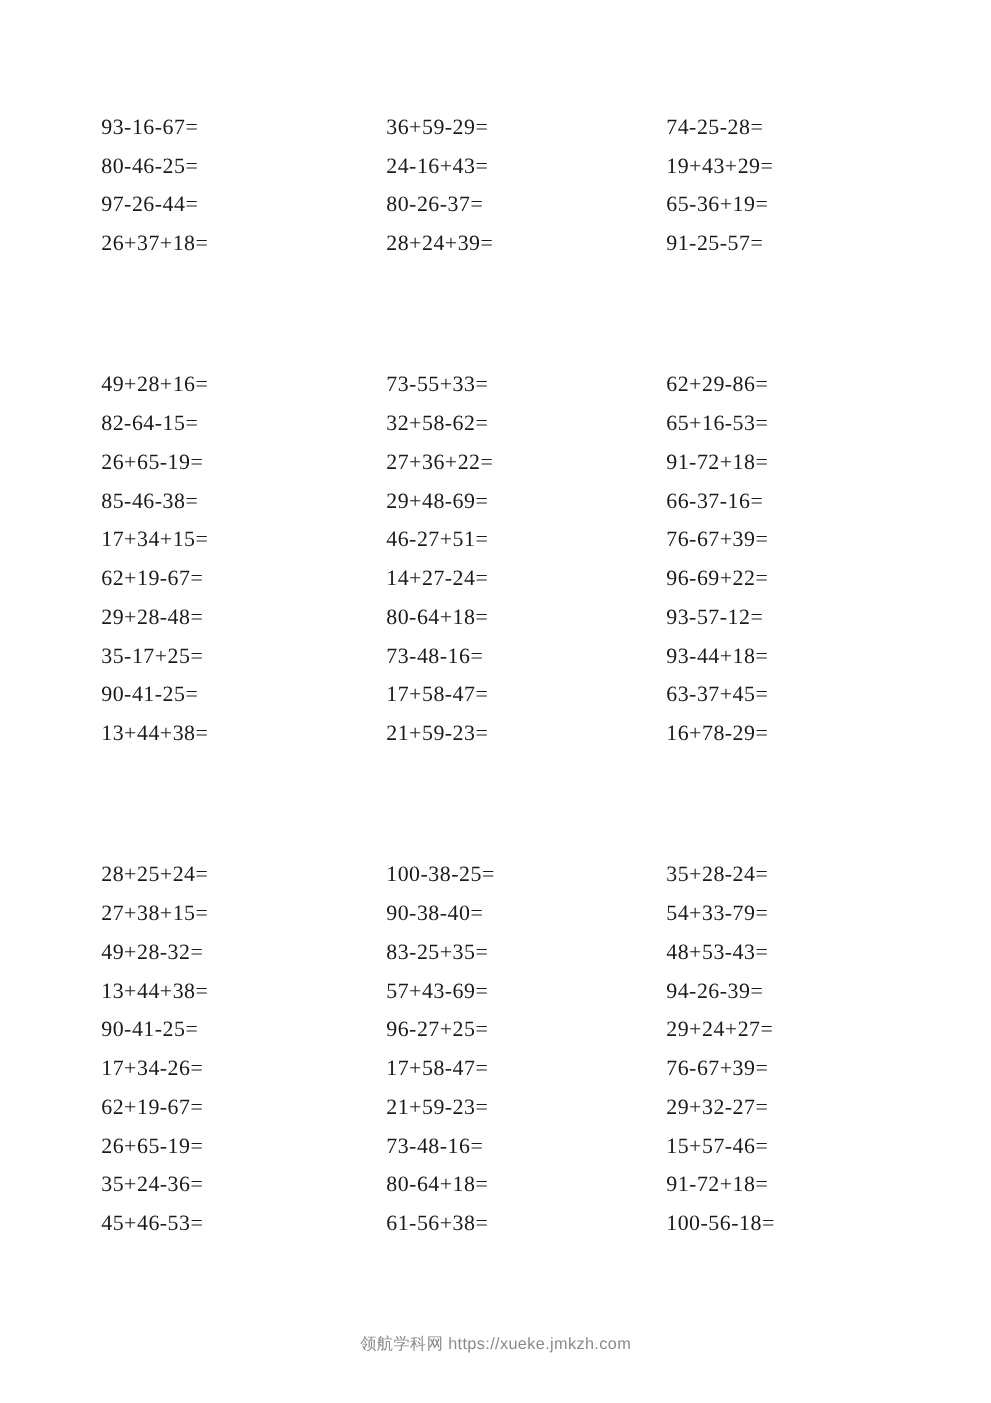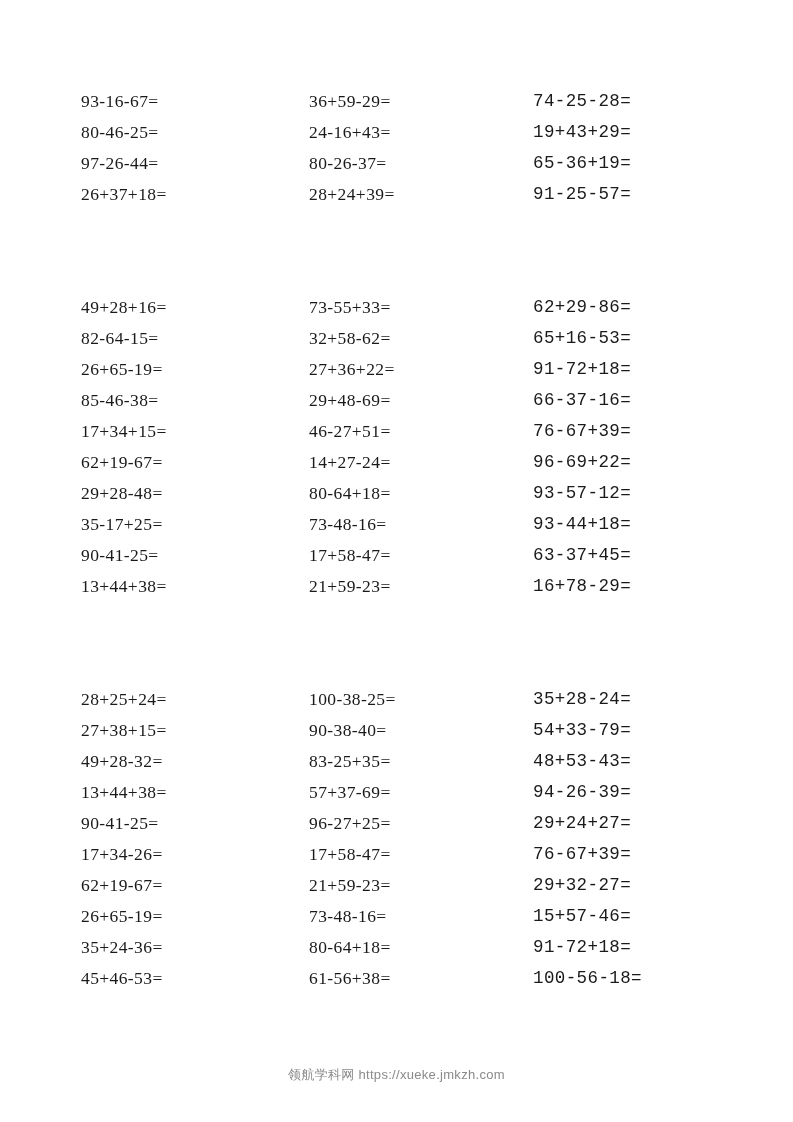--- a/index.html
+++ b/index.html
@@ -31,21 +31,21 @@
   }
   .block + .block {
     margin-top: 82px;
   }
   .col {
     width: 222px;
     box-sizing: border-box;
   }
   .col-1 { padding-left: 14px; }
   .col-2 { padding-left: 20px; }
-  .col-3 { padding-left: 22px; font-family: Liberation Mono, monospace; }
+  .col-3 { padding-left: 22px; }
   .problem {
     font-size: 17.5px;
     line-height: 31px;
     letter-spacing: 0.4px;
     white-space: nowrap;
   }
   .footer {
     position: absolute;
     left: 0;
     top: 1066px;
@@ -132,21 +132,21 @@
       <div class="problem">17+34-26=</div>
       <div class="problem">62+19-67=</div>
       <div class="problem">26+65-19=</div>
       <div class="problem">35+24-36=</div>
       <div class="problem">45+46-53=</div>
     </div>
     <div class="col col-2">
       <div class="problem">100-38-25=</div>
       <div class="problem">90-38-40=</div>
       <div class="problem">83-25+35=</div>
-      <div class="problem">57+37-69=</div>
+      <div class="problem">57+43-69=</div>
       <div class="problem">96-27+25=</div>
       <div class="problem">17+58-47=</div>
       <div class="problem">21+59-23=</div>
       <div class="problem">73-48-16=</div>
       <div class="problem">80-64+18=</div>
       <div class="problem">61-56+38=</div>
     </div>
     <div class="col col-3">
       <div class="problem">35+28-24=</div>
       <div class="problem">54+33-79=</div>

